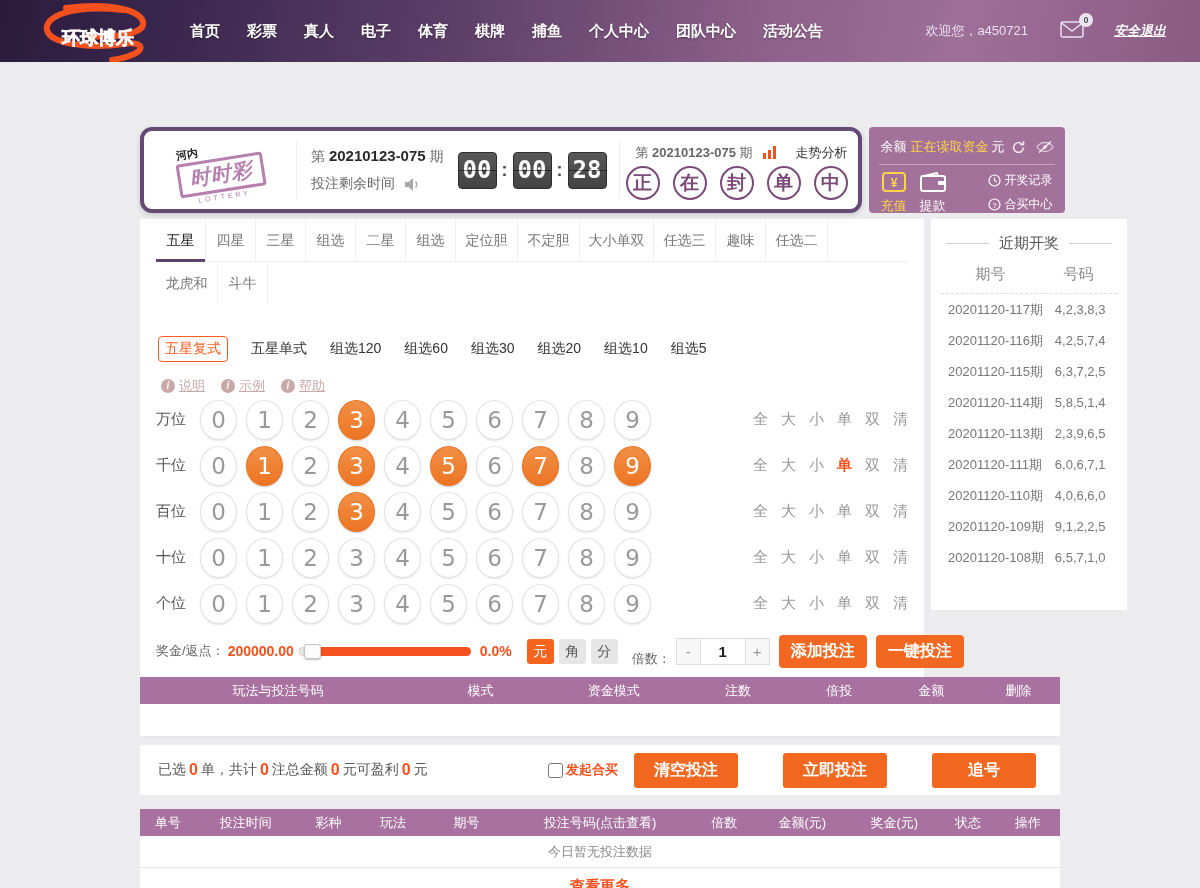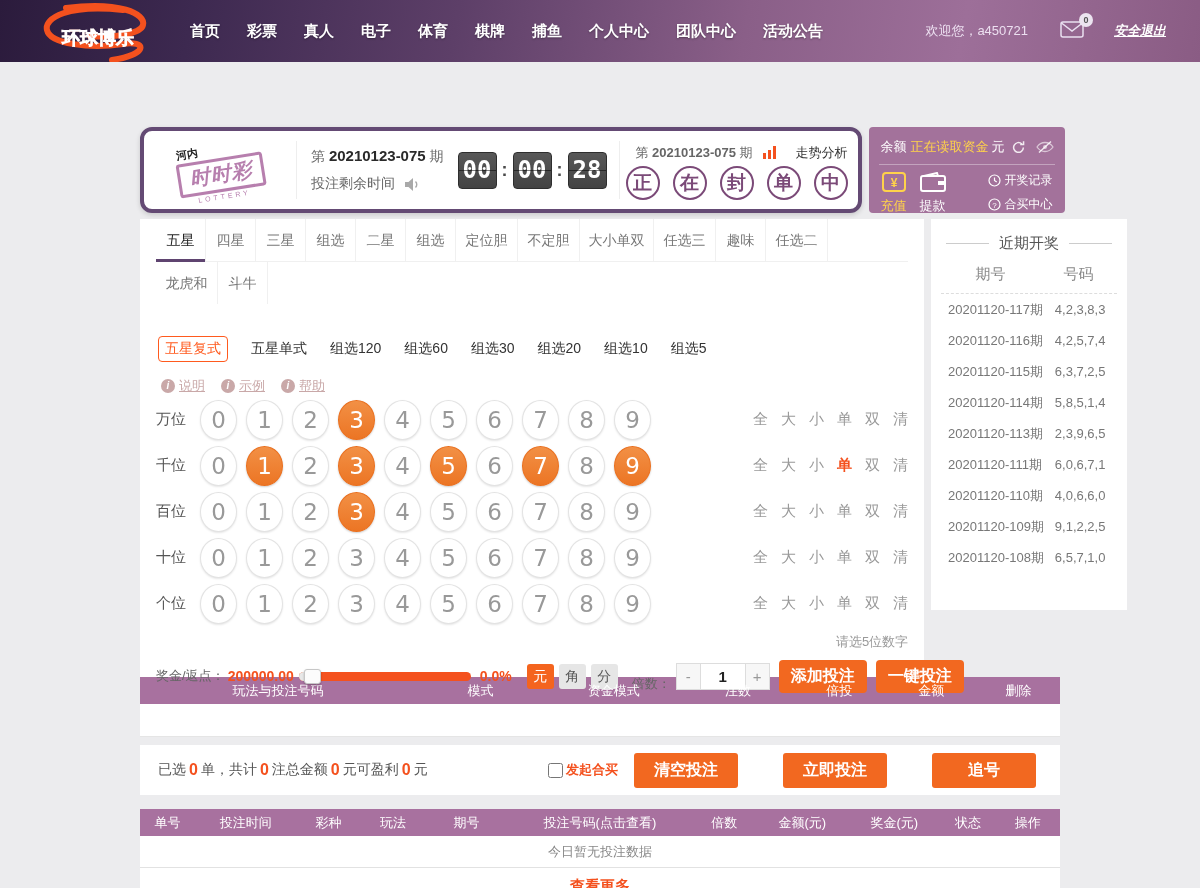--- a/index.html
+++ b/index.html
@@ -151,21 +151,21 @@
   
   .summary-row { margin-top:8px; background:#fff; height:50px; display:flex; align-items:center; padding:0 18px; font-size:14px; color:#555; }
   .sum-num { color:#f4511e; font-weight:bold; font-size:16px; margin:0 3px; }
   .cobuy { display:flex; align-items:center; gap:3px; margin-left:auto; cursor:pointer; }
   .cobuy input { width:15px; height:15px; margin:0; cursor:pointer; }
   .cobuy .lbl { color:#f4511e; font-size:13px; font-weight:bold; }
   .sum-btn { width:104px; height:35px; background:#f26820; color:#fff; font-size:16px; font-weight:bold; border:none; border-radius:3px; cursor:pointer; }
   .sum-btn.b1 { margin-left:16px; } .sum-btn.b2 { margin-left:45px; } .sum-btn.b3 { margin-left:45px; margin-right:6px; }
 
   
-  .hist-header { margin-top:14px; display:flex; align-items:center; height:27px; background:#a8719f; color:#fff; font-size:13px; }
+  .hist-header { margin-top:14px; display:flex; align-items:center; height:27px; background:#a8719f; color:#fff; font-size:13px;justify-content:center; }
   .hist-header .col { text-align:center; white-space:nowrap; }
   .hist-header .col:nth-child(1){width:6%} .hist-header .col:nth-child(2){width:11%}
   .hist-header .col:nth-child(3){width:7%} .hist-header .col:nth-child(4){width:7%}
   .hist-header .col:nth-child(5){width:9%} .hist-header .col:nth-child(6){width:20%}
   .hist-header .col:nth-child(7){width:7%} .hist-header .col:nth-child(8){width:10%}
   .hist-header .col:nth-child(9){width:10%} .hist-header .col:nth-child(10){width:6%}
   .hist-header .col:nth-child(11){width:7%}
   .hist-empty { background:#fff; height:32px; line-height:32px; text-align:center; color:#888; font-size:13px; border-bottom:1px solid #e2e2e2; }
   .more-row { background:#fff; text-align:center; padding-top:9px; height:46px; }
   .more-link { color:#f4511e; font-size:15px; font-weight:bold; cursor:pointer; }
@@ -486,21 +486,20 @@
             <div class="quick">
               <span>全</span>
               <span>大</span>
               <span>小</span>
               <span>单</span>
               <span>双</span>
               <span>清</span>
             </div>
           </div>
         </div>
-      <div class="hint">请选5位数字</div>
       <div class="controls">
         <span class="prize-label">奖金/返点：</span>
         <span class="prize-value">200000.00</span>
         <span class="slider">
             <span class="slider-handle"></span>
           </span>
         <span class="percent">0.0%</span>
         <span class="unit-btn active">元</span>
         <span class="unit-btn">角</span>
         <span class="unit-btn">分</span>

